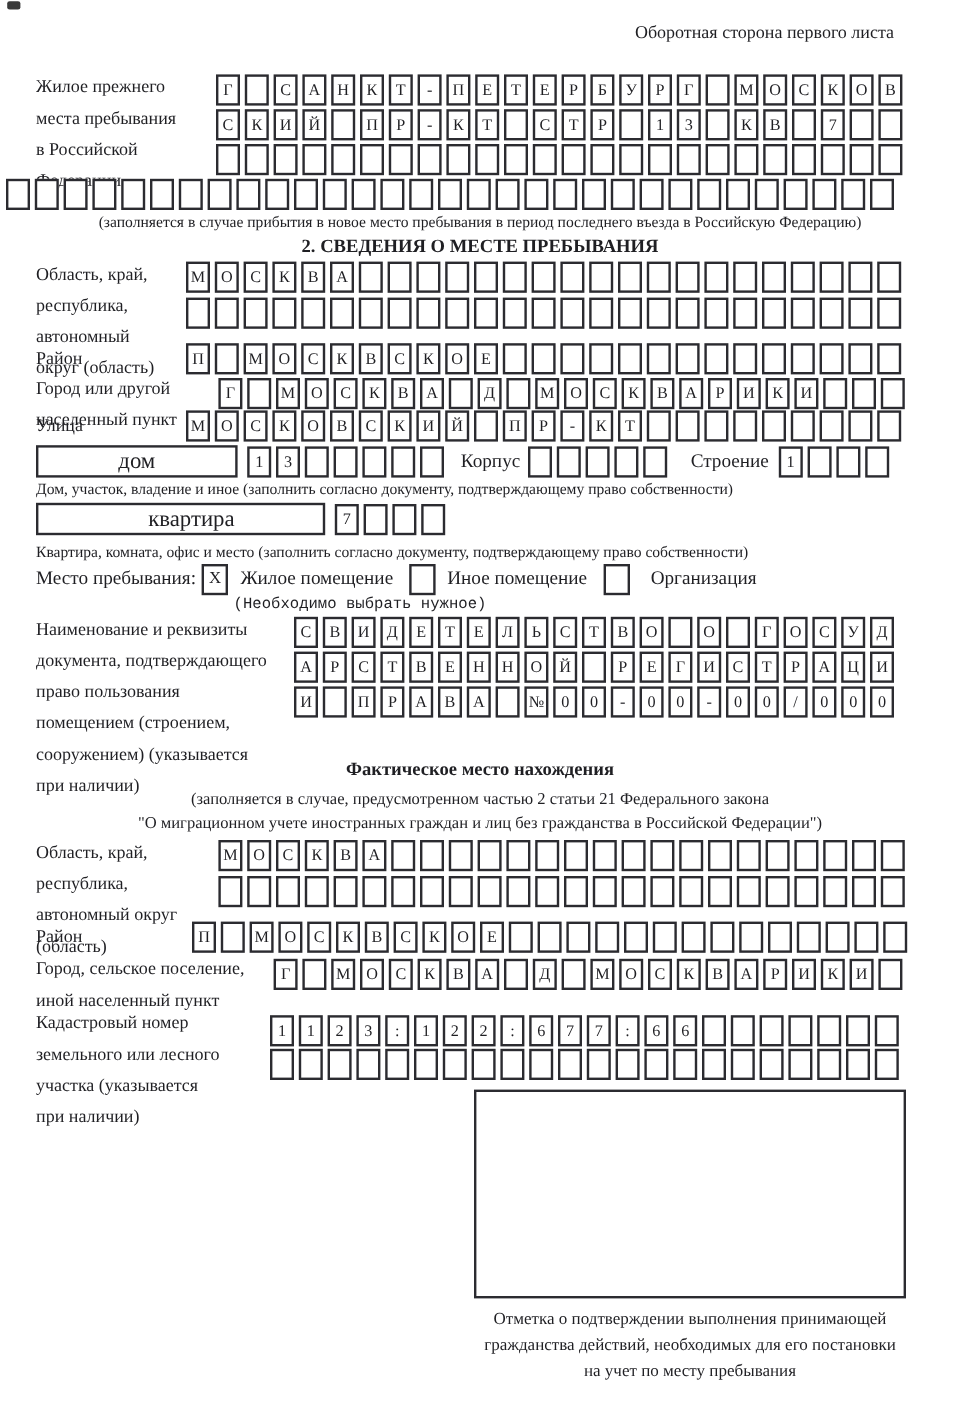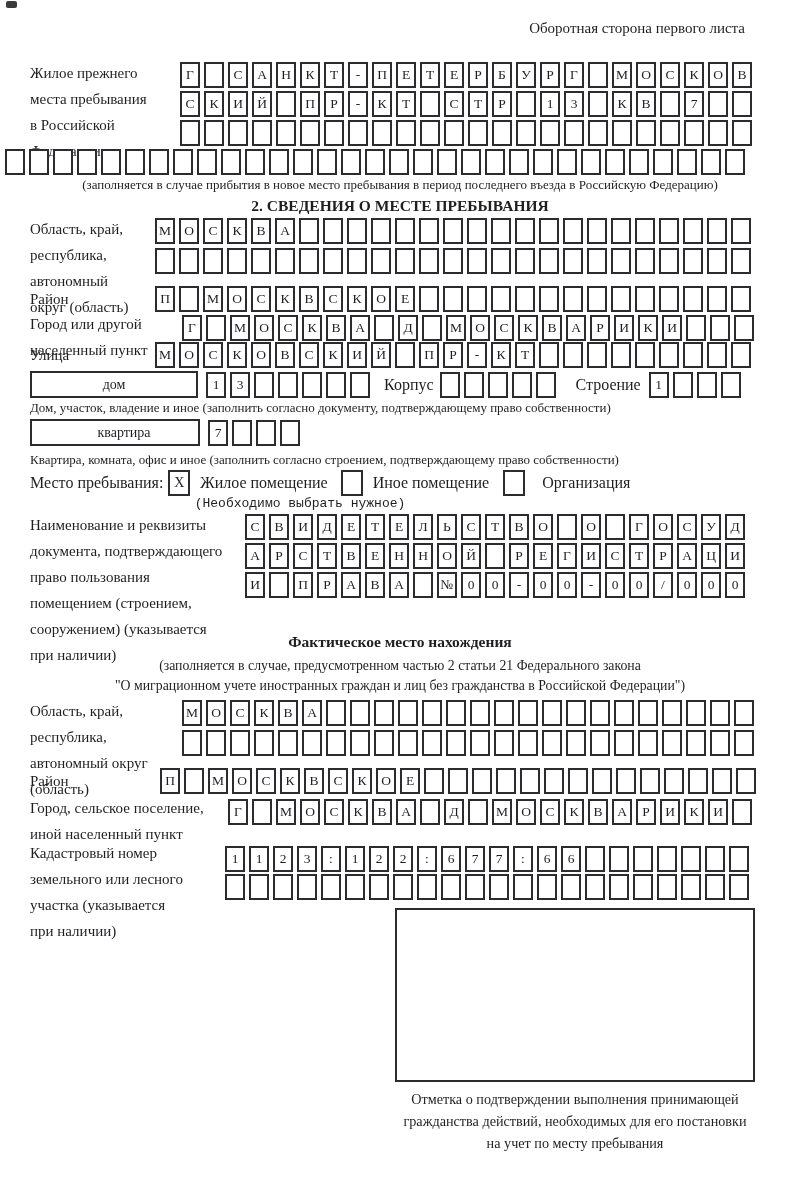--- a/index.html
+++ b/index.html
@@ -16,21 +16,21 @@
     display:flex;align-items:center;justify-content:center;
     font-size:13.5px;line-height:1;
   }
   .lbl{font-size:15px;line-height:26px;}
   .lbl div{white-space:nowrap;}
   .cap{font-size:13px;line-height:16px;}
   .title{font-weight:bold;font-size:15.5px;text-align:center;width:800px;left:0;}
   .center{text-align:center;width:800px;left:0;}
   .wbox{
     box-sizing:border-box;height:27px;border:2px solid #2b2b30;background:#fff;
-    display:flex;align-items:center;justify-content:center;font-size:14px;flex:none;
+    display:flex;align-items:center;justify-content:center;font-size:19px;flex:none;
   }
   .chk{
     flex:none;width:22px;height:26px;box-sizing:border-box;border:2px solid #2b2b30;
     display:flex;align-items:center;justify-content:center;font-size:14px;background:#fff;
   }
   .inline-lbl{font-size:16px;line-height:26px;white-space:nowrap;}
   .stampbox{box-sizing:border-box;border:2px solid #2b2b30;background:#fff;}
   .artifact{background:#3a3a3a;border-radius:2px;}
 </style>
 </head>
@@ -336,29 +336,29 @@
     <div class="row" style="margin-left:8px;">
         <span class="cell">1</span>
         <span class="cell"></span>
         <span class="cell"></span>
         <span class="cell"></span>
       </div>
   </div>
   <div class="abs cap" style="top:400px;left:30px;">Дом, участок, владение и иное (заполнить согласно документу, подтверждающему право собственности)</div>
 
   <div class="abs row" style="top:419px;left:30px;align-items:center;">
-    <div class="wbox" style="width:170px;padding-left:18px;">квартира</div>
+    <div class="wbox" style="width:241px;padding-left:18px;">квартира</div>
     <div class="row" style="margin-left:8px;">
         <span class="cell">7</span>
         <span class="cell"></span>
         <span class="cell"></span>
         <span class="cell"></span>
       </div>
   </div>
-  <div class="abs cap" style="top:452px;left:30px;">Квартира, комната, офис и иное (заполнить согласно строением, подтверждающему право собственности)</div>
+  <div class="abs cap" style="top:452px;left:30px;">Квартира, комната, офис и место (заполнить согласно документу, подтверждающему право собственности)</div>
 
   <div class="abs row" style="top:470px;left:30px;align-items:center;">
     <div class="inline-lbl">Место пребывания:</div>
     <div class="chk" style="margin-left:5px;">X</div>
     <div class="inline-lbl" style="margin-left:10px;">Жилое помещение</div>
     <div class="chk" style="margin-left:13px;"></div>
     <div class="inline-lbl" style="margin-left:10px;">Иное помещение</div>
     <div class="chk" style="margin-left:14px;"></div>
     <div class="inline-lbl" style="margin-left:17px;">Организация</div>
   </div>

